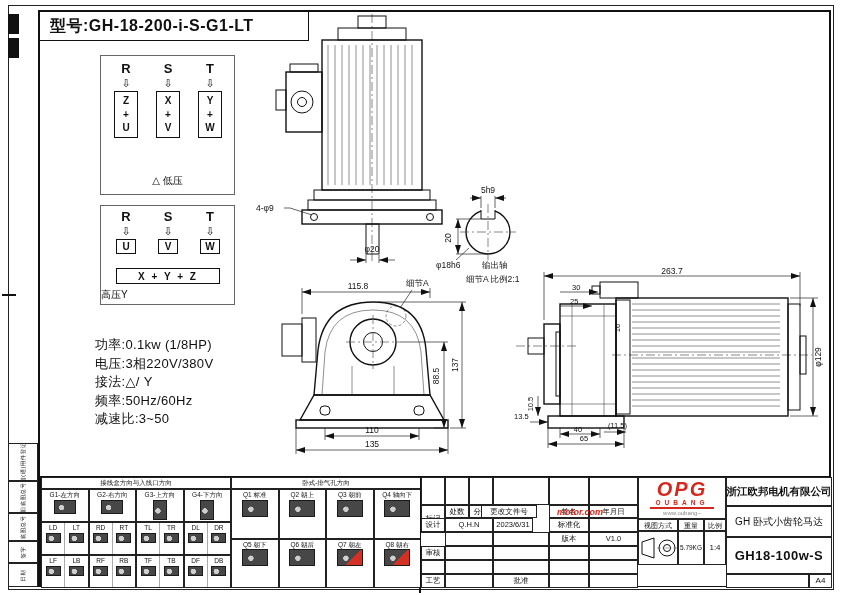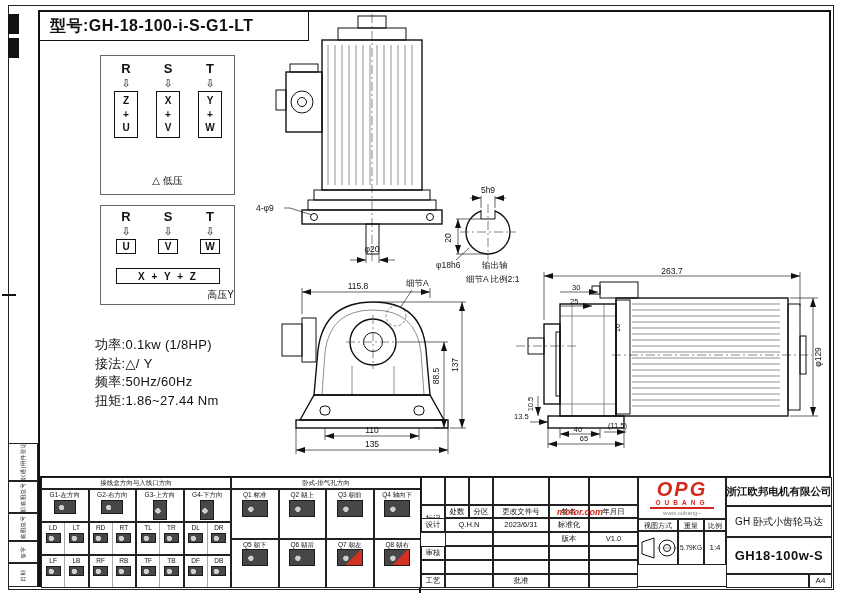--- a/index.html
+++ b/index.html
@@ -39,21 +39,21 @@
 
 <div id="sheet">
 
   <div class="abs" style="left:8px;top:5px;width:826px;height:585px;border:1px solid #222"></div>
   <div class="abs" style="left:38px;top:10px;width:793px;height:577px;border:2px solid #111"></div>
   <div class="abs" style="left:8px;top:14px;width:11px;height:20px;background:#111"></div>
   <div class="abs" style="left:8px;top:38px;width:11px;height:20px;background:#111"></div>
   <div class="ln" style="left:2px;top:294px;width:14px;height:2px"></div>
   <div class="ln" style="left:419px;top:581px;width:2px;height:12px"></div>
 
-  <span class="abs" style="left:50px;top:16px;font-size:16px;font-weight:600;letter-spacing:.5px">型号:GH-18-100-i-S-G1-LT</span>
+  <span class="abs" style="left:50px;top:16px;font-size:16px;font-weight:600;letter-spacing:.5px">型号:GH-18-200-i-S-G1-LT</span>
   <div class="ln" style="left:38px;top:40px;width:270px;height:1px"></div>
   <div class="ln" style="left:308px;top:10px;width:1px;height:31px"></div>
 
   <div class="abs" style="left:100px;top:55px;width:135px;height:140px;border:1px solid #666">
     <div class="wcol" style="left:12px">
       <span class="ph">R</span>
       <span class="warr">⇩</span>
       <div class="tbox">
         <span>Z</span>
         <span>+</span>
@@ -97,28 +97,29 @@
         </div>
     </div>
     <div class="wcol" style="left:96px;top:4px">
       <span class="ph">T</span>
       <span class="warr">⇩</span>
       <div class="sbox">
           <span>W</span>
         </div>
     </div>
     <div class="abs" style="left:15px;top:62px;width:104px;height:16px;border:1.5px solid #111;display:flex;align-items:center;justify-content:center;font-size:10px;font-weight:bold;letter-spacing:2px">X + Y + Z</div>
-    <span class="abs" style="left:12px;right:0;bottom:2px;text-align:right;font-size:10px">高压Y</span>
+    <span class="abs" style="left:0;right:0;bottom:2px;text-align:left;font-size:10px">高压Y</span>
   </div>
 
   <div class="abs" style="left:95px;top:336px">
     <div class="spec">功率:0.1kw (1/8HP)</div>
+    <div class="spec">电压:3相220V/380V</div>
     <div class="spec">接法:△/ Y</div>
     <div class="spec">频率:50Hz/60Hz</div>
-    <div class="spec">扭矩:1.86~27.44 Nm</div>
+    <div class="spec">减速比:3~50</div>
   </div>
 
   <svg class="abs" style="left:254px;top:12px" width="212" height="256" viewBox="0 0 212 256">
     <defs>
       <marker id="ae" markerWidth="10" markerHeight="8" refX="9" refY="3" orient="auto" markerUnits="userSpaceOnUse">
           <path d="M0,0L9,3L0,6Z" fill="#111"></path>
         </marker>
       <marker id="as" markerWidth="10" markerHeight="8" refX="0" refY="3" orient="auto" markerUnits="userSpaceOnUse">
           <path d="M9,0L0,3L9,6Z" fill="#111"></path>
         </marker>
@@ -421,38 +422,38 @@
 
     <div class="cell" style="left:0;top:28px;width:24px;height:28px">
         <span class="lbl">标记</span>
       </div>
     <div class="cell" style="left:24px;top:28px;width:24px;height:13px">
         <span class="lbl">处数</span>
       </div>
     <div class="cell" style="left:48px;top:28px;width:24px;height:13px">
         <span class="lbl">分区</span>
       </div>
-    <div class="cell" style="left:72px;top:28px;width:56px;height:13px">
+    <div class="cell" style="left:60px;top:28px;width:56px;height:13px">
         <span class="lbl">更改文件号</span>
       </div>
     <div class="cell" style="left:128px;top:28px;width:40px;height:13px">
         <span class="lbl">签名</span>
       </div>
     <div class="cell" style="left:168px;top:28px;width:49px;height:13px">
         <span class="lbl">年月日</span>
       </div>
     <span class="abs red" style="left:136px;top:30px;font-size:9px;font-style:italic;font-weight:bold;z-index:2">motor.com</span>
 
     <div class="cell" style="left:0;top:41px;width:24px;height:14px">
         <span class="lbl">设计</span>
       </div>
     <div class="cell" style="left:24px;top:41px;width:48px;height:14px">
         <span class="lbl">Q.H.N</span>
       </div>
-    <div class="cell" style="left:72px;top:41px;width:56px;height:14px">
+    <div class="cell" style="left:72px;top:41px;width:40px;height:14px">
         <span class="lbl">2023/6/31</span>
       </div>
     <div class="cell" style="left:128px;top:41px;width:40px;height:14px">
         <span class="lbl">标准化</span>
       </div>
     <div class="cell" style="left:168px;top:41px;width:49px;height:14px"></div>
 
     <div class="cell" style="left:0;top:71px;width:24px;height:14px">
         <span class="lbl">校对</span>
       </div>

